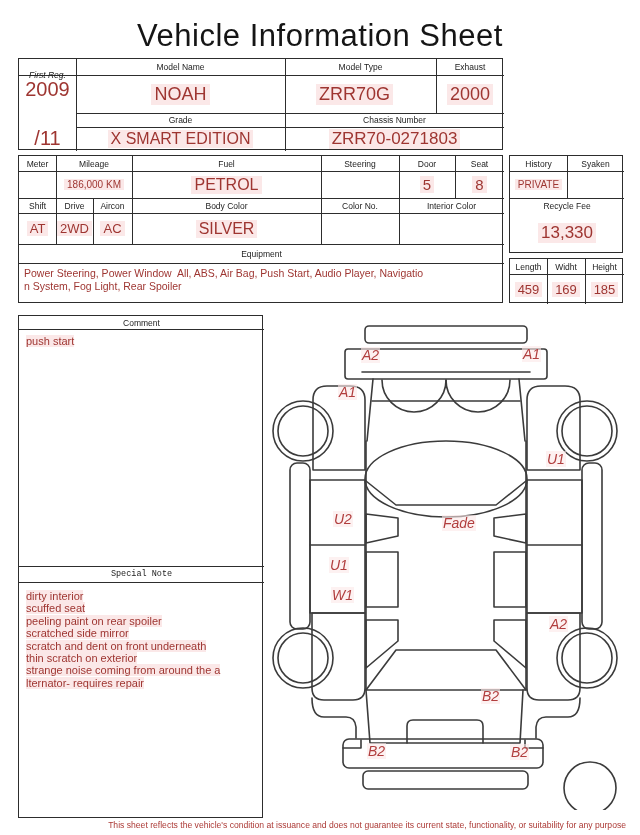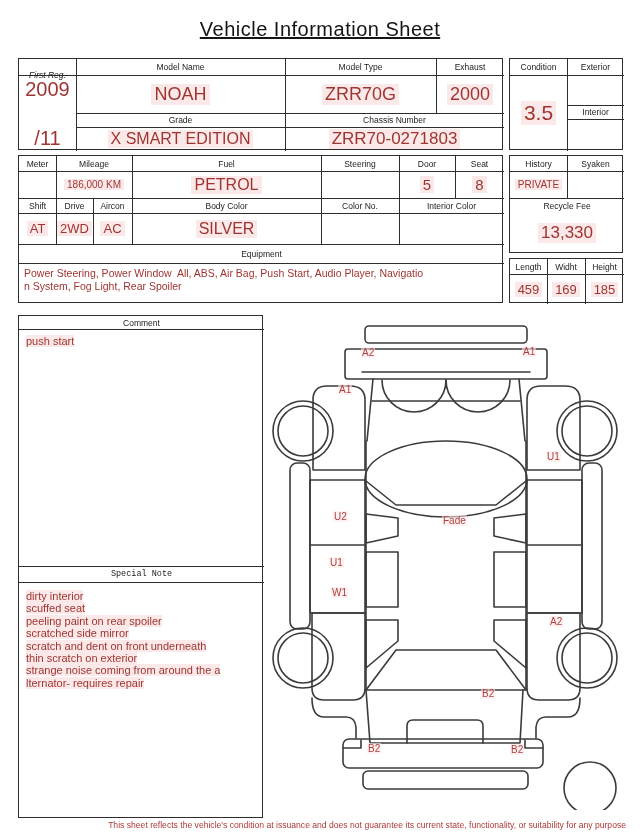--- a/index.html
+++ b/index.html
@@ -1,32 +1,32 @@
 <!DOCTYPE html>
 <html><head>
 <meta charset="utf-8">
 <style>
   * { margin:0; padding:0; box-sizing:border-box; }
   html,body { background:#ffffff; }
   body { font-family:"Liberation Sans", sans-serif; }
   .sheet { position:relative; width:640px; height:835px; background:#fff; overflow:hidden; }
   .title { position:absolute; left:0; top:18px; width:640px; text-align:center;
-           font-size:20px; color:#151515; letter-spacing:0.5px;text-decoration:underline; }
+           font-size:31px; color:#151515; letter-spacing:0.5px; }
   .box { position:absolute; border:1px solid #2d2d2d; background:#fff; }
   .lnh { position:absolute; height:1px; background:#2d2d2d; }
   .lnv { position:absolute; width:1px; background:#2d2d2d; }
   .cell { position:absolute; display:flex; align-items:center; justify-content:center; text-align:center; }
   .hdr { font-size:8.5px; color:#1c1c1c; white-space:nowrap; }
   .val { color:#9e3531; }
   .pk  { background:#fbe8e8; padding:0 3px; white-space:nowrap; }
   .eq-lines { position:absolute; color:#9e3531; font-size:10.5px; line-height:13px; }
   .eq-lines div { white-space:pre; }
   .note-line { font-size:11px; line-height:12.4px; color:#9e3531; }
   .note-line span { background:#fbe8e8; }
-  .dlabel { position:absolute; font-size:10px; color:#b13e3e; z-index:3; }
+  .dlabel { position:absolute; font-size:14px; color:#b13e3e; z-index:3;font-style:italic; }
   .dlabel span { background:rgba(251,232,232,0.6); padding:0 1px; }
   .disclaimer { position:absolute; left:14px; top:820px; width:612px; text-align:right;
                 font-size:8.6px; color:#ac3a36; white-space:nowrap; }
   svg.diagram { position:absolute; left:270px; top:313px; }
   svg.diagram * { stroke:#3b3b3b; stroke-width:1.6; fill:none; stroke-linejoin:round; stroke-linecap:round; }
 </style>
 </head>
 <body>
 
 <div class="sheet">
@@ -46,49 +46,37 @@
     <div class="cell hdr" style="left:266px; top:0; width:151px; height:16px;">Model Type</div>
     <div class="cell hdr" style="left:417px; top:0; width:68px; height:16px;">Exhaust</div>
 
     <div class="cell val" style="left:0; top:16px; width:57px; height:76px; font-size:20px; line-height:22px; flex-direction:column;gap:27px;">
       <span>2009</span>
       <span>/11</span>
     </div>
     <div class="cell val" style="left:57px; top:16px; width:209px; height:38px; font-size:18px;">
         <span class="pk">NOAH</span>
       </div>
-    <div class="cell val" style="left:266px; top:16px; width:151px; height:38px; font-size:18px;">
+    <div class="cell val" style="left:260px; top:16px; width:151px; height:38px; font-size:18px;">
         <span class="pk">ZRR70G</span>
       </div>
     <div class="cell val" style="left:417px; top:16px; width:68px; height:38px; font-size:18px;">
         <span class="pk">2000</span>
       </div>
 
     <div class="cell hdr" style="left:57px; top:54px; width:209px; height:14px;">Grade</div>
     <div class="cell hdr" style="left:266px; top:54px; width:219px; height:14px;">Chassis Number</div>
     <div class="cell val" style="left:57px; top:68px; width:209px; height:24px; font-size:16px;">
         <span class="pk">X SMART EDITION</span>
       </div>
     <div class="cell val" style="left:266px; top:68px; width:219px; height:24px; font-size:17px;">
         <span class="pk">ZRR70-0271803</span>
       </div>
   </div>
 
-  <div class="box" style="left:509px; top:58px; width:114px; height:92px;">
-    <div class="lnh" style="left:0; top:16px; width:114px;"></div>
-    <div class="lnv" style="left:57px; top:0; height:92px;"></div>
-    <div class="lnh" style="left:57px; top:46px; width:57px;"></div>
-    <div class="lnh" style="left:57px; top:60px; width:57px;"></div>
-    <div class="cell hdr" style="left:0; top:0; width:57px; height:16px;">Condition</div>
-    <div class="cell hdr" style="left:57px; top:0; width:57px; height:16px;">Exterior</div>
-    <div class="cell val" style="left:0; top:16px; width:57px; height:76px; font-size:21px;">
-        <span class="pk">3.5</span>
-      </div>
-    <div class="cell hdr" style="left:57px; top:46px; width:57px; height:14px;">Interior</div>
-  </div>
 
   <div class="box" style="left:18px; top:155px; width:485px; height:148px;">
     <div class="lnh" style="left:0; top:15px; width:485px;"></div>
     <div class="lnh" style="left:0; top:42px; width:485px;"></div>
     <div class="lnh" style="left:0; top:57px; width:485px;"></div>
     <div class="lnh" style="left:0; top:88px; width:485px;"></div>
     <div class="lnh" style="left:0; top:107px; width:485px;"></div>
     <div class="lnv" style="left:37px; top:0; height:88px;"></div>
     <div class="lnv" style="left:74px; top:42px; height:46px;"></div>
     <div class="lnv" style="left:113px; top:0; height:88px;"></div>

